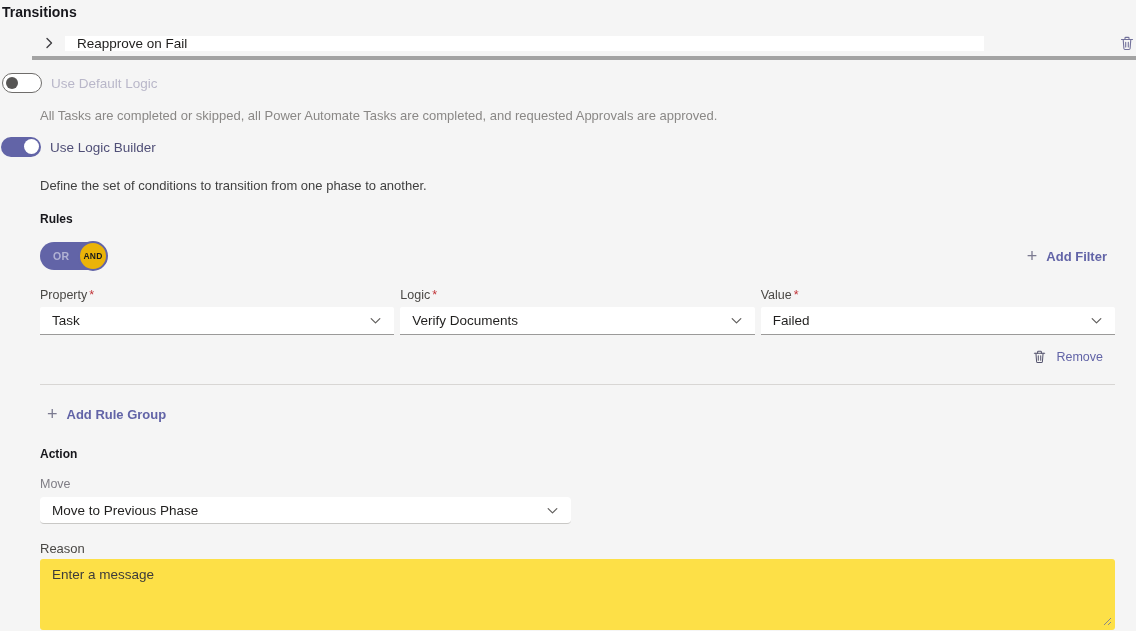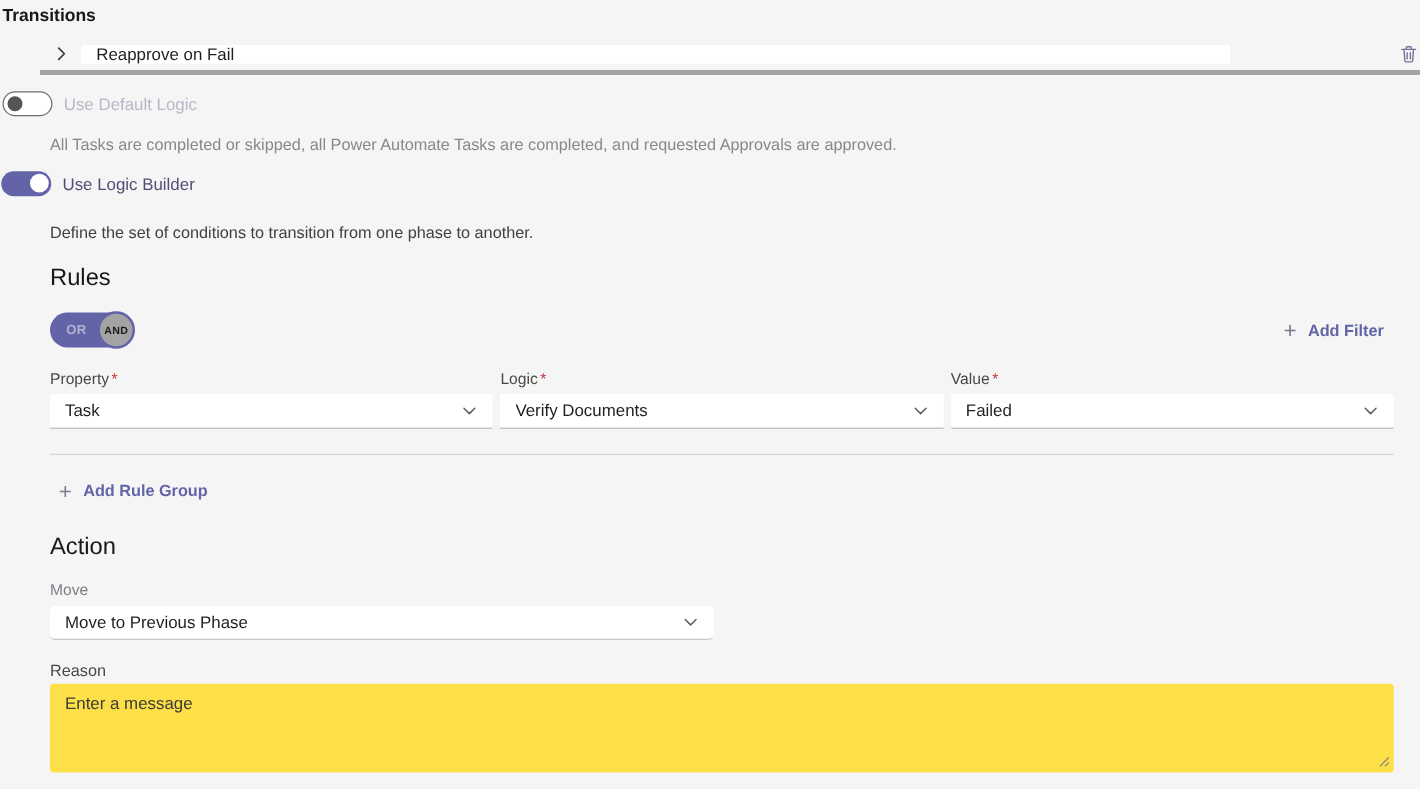--- a/index.html
+++ b/index.html
@@ -24,27 +24,27 @@
   .switch.off { background: #fff; border: 1px solid #6f6d6b; }
   .switch.off .knob { position: absolute; left: 3px; top: 2.5px; width: 12px; height: 12px; border-radius: 50%; background: #565554; }
   .switch.on { background: #6264a7; }
   .switch.on .knob { position: absolute; right: 2px; top: 2px; width: 15px; height: 15px; border-radius: 50%; background: #fff; }
   .toggle-label-off { font-size: 13.5px; color: #b9b7c9; }
   .toggle-label-on { font-size: 13.5px; color: #504f77; }
 
   .desc-gray { margin: 15px 0 0 40px; font-size: 13px; color: #8a8886; }
   .desc-dark { margin: 21px 0 0 40px; font-size: 13px; color: #404040; }
 
-  .section-heading { margin: 19px 0 0 40px; font-size: 19px; font-weight: normal; color: #17171c; }
+  .section-heading { margin: 19px 0 0 40px; font-size: 12px; font-weight: bold; color: #17171c; }
 
   
   .rules-toolbar { display: flex; justify-content: space-between; align-items: center; margin: 16px 29px 0 40px; }
   .orand { width: 66px; height: 28px; border-radius: 14px; background: #6264a7; position: relative; border: none; cursor: pointer; }
   .orand .or-label { position: absolute; left: 13px; top: 8px; font-size: 10.5px; font-weight: bold; color: rgba(255,255,255,0.5); letter-spacing: 0.3px; }
-  .orand .knob-and { position: absolute; right: -2px; top: -1px; width: 30px; height: 30px; border-radius: 50%; background: #a3a3a3; border: 2px solid #6264a7; display: flex; align-items: center; justify-content: center; font-size: 8.5px; font-weight: bold; color: #1b1b1b; letter-spacing: 0.2px; }
+  .orand .knob-and { position: absolute; right: -2px; top: -1px; width: 30px; height: 30px; border-radius: 50%; background: #eab308; border: 2px solid #6264a7; display: flex; align-items: center; justify-content: center; font-size: 8.5px; font-weight: bold; color: #1b1b1b; letter-spacing: 0.2px; }
   .link-btn { display: inline-flex; align-items: center; gap: 9px; background: none; border: none; color: #6264a7; font-weight: 600; font-size: 13px; font-family: "Liberation Sans", sans-serif; cursor: pointer; }
   .plus-glyph { color: #7b7a90; font-size: 18px; font-weight: 400; line-height: 14px; }
 
   
   .fields-row { display: flex; gap: 6px; margin: 18px 21px 0 40px; }
   .field { flex: 1; }
   .flabel { font-size: 12.5px; color: #4a4845; margin-bottom: 5px; }
   .req { color: #c13438; margin-left: 2px; }
   .select { height: 28px; background: #fff; border: none; border-bottom: 1px solid #9b9a99; border-radius: 2px 2px 0 0; display: flex; align-items: center; justify-content: space-between; padding: 0 12px; width: 100%; cursor: pointer; font-family: "Liberation Sans", sans-serif; }
   .sel-val { font-size: 13.5px; color: #201f1e; }
@@ -151,20 +151,31 @@
       <button class="select">
         <span class="sel-val">Failed</span>
         <svg class="chev" width="13" height="13" viewBox="0 0 12 12" fill="none" stroke="currentColor" stroke-width="1.1" stroke-linecap="round" stroke-linejoin="round">
             <path d="M2 4.2 L6 8.2 L10 4.2"></path>
           </svg>
       </button>
     </div>
 
   </div>
 
+  <div class="remove-row">
+    <button class="remove-btn">
+      <svg class="remove-trash" width="15" height="15" viewBox="0 0 16 16" fill="none" stroke="currentColor" stroke-width="1.1" stroke-linecap="round" stroke-linejoin="round">
+          <path d="M2.5 4.5h11"></path>
+          <path d="M6 4.5V3.1c0-.4.3-.7.7-.7h2.6c.4 0 .7.3.7.7v1.4"></path>
+          <path d="M4.2 4.5l.7 9c.1.6.5 1 1.1 1h4c.6 0 1-.4 1.1-1l.7-9"></path>
+          <path d="M6.7 7.2v4.8M9.3 7.2v4.8"></path>
+        </svg>
+      <span>Remove</span>
+    </button>
+  </div>
 
   <hr class="divider">
 
   <div class="add-group-row">
     <button class="link-btn">
       <span class="plus-glyph">+</span>
       <span>Add Rule Group</span>
     </button>
   </div>
 

